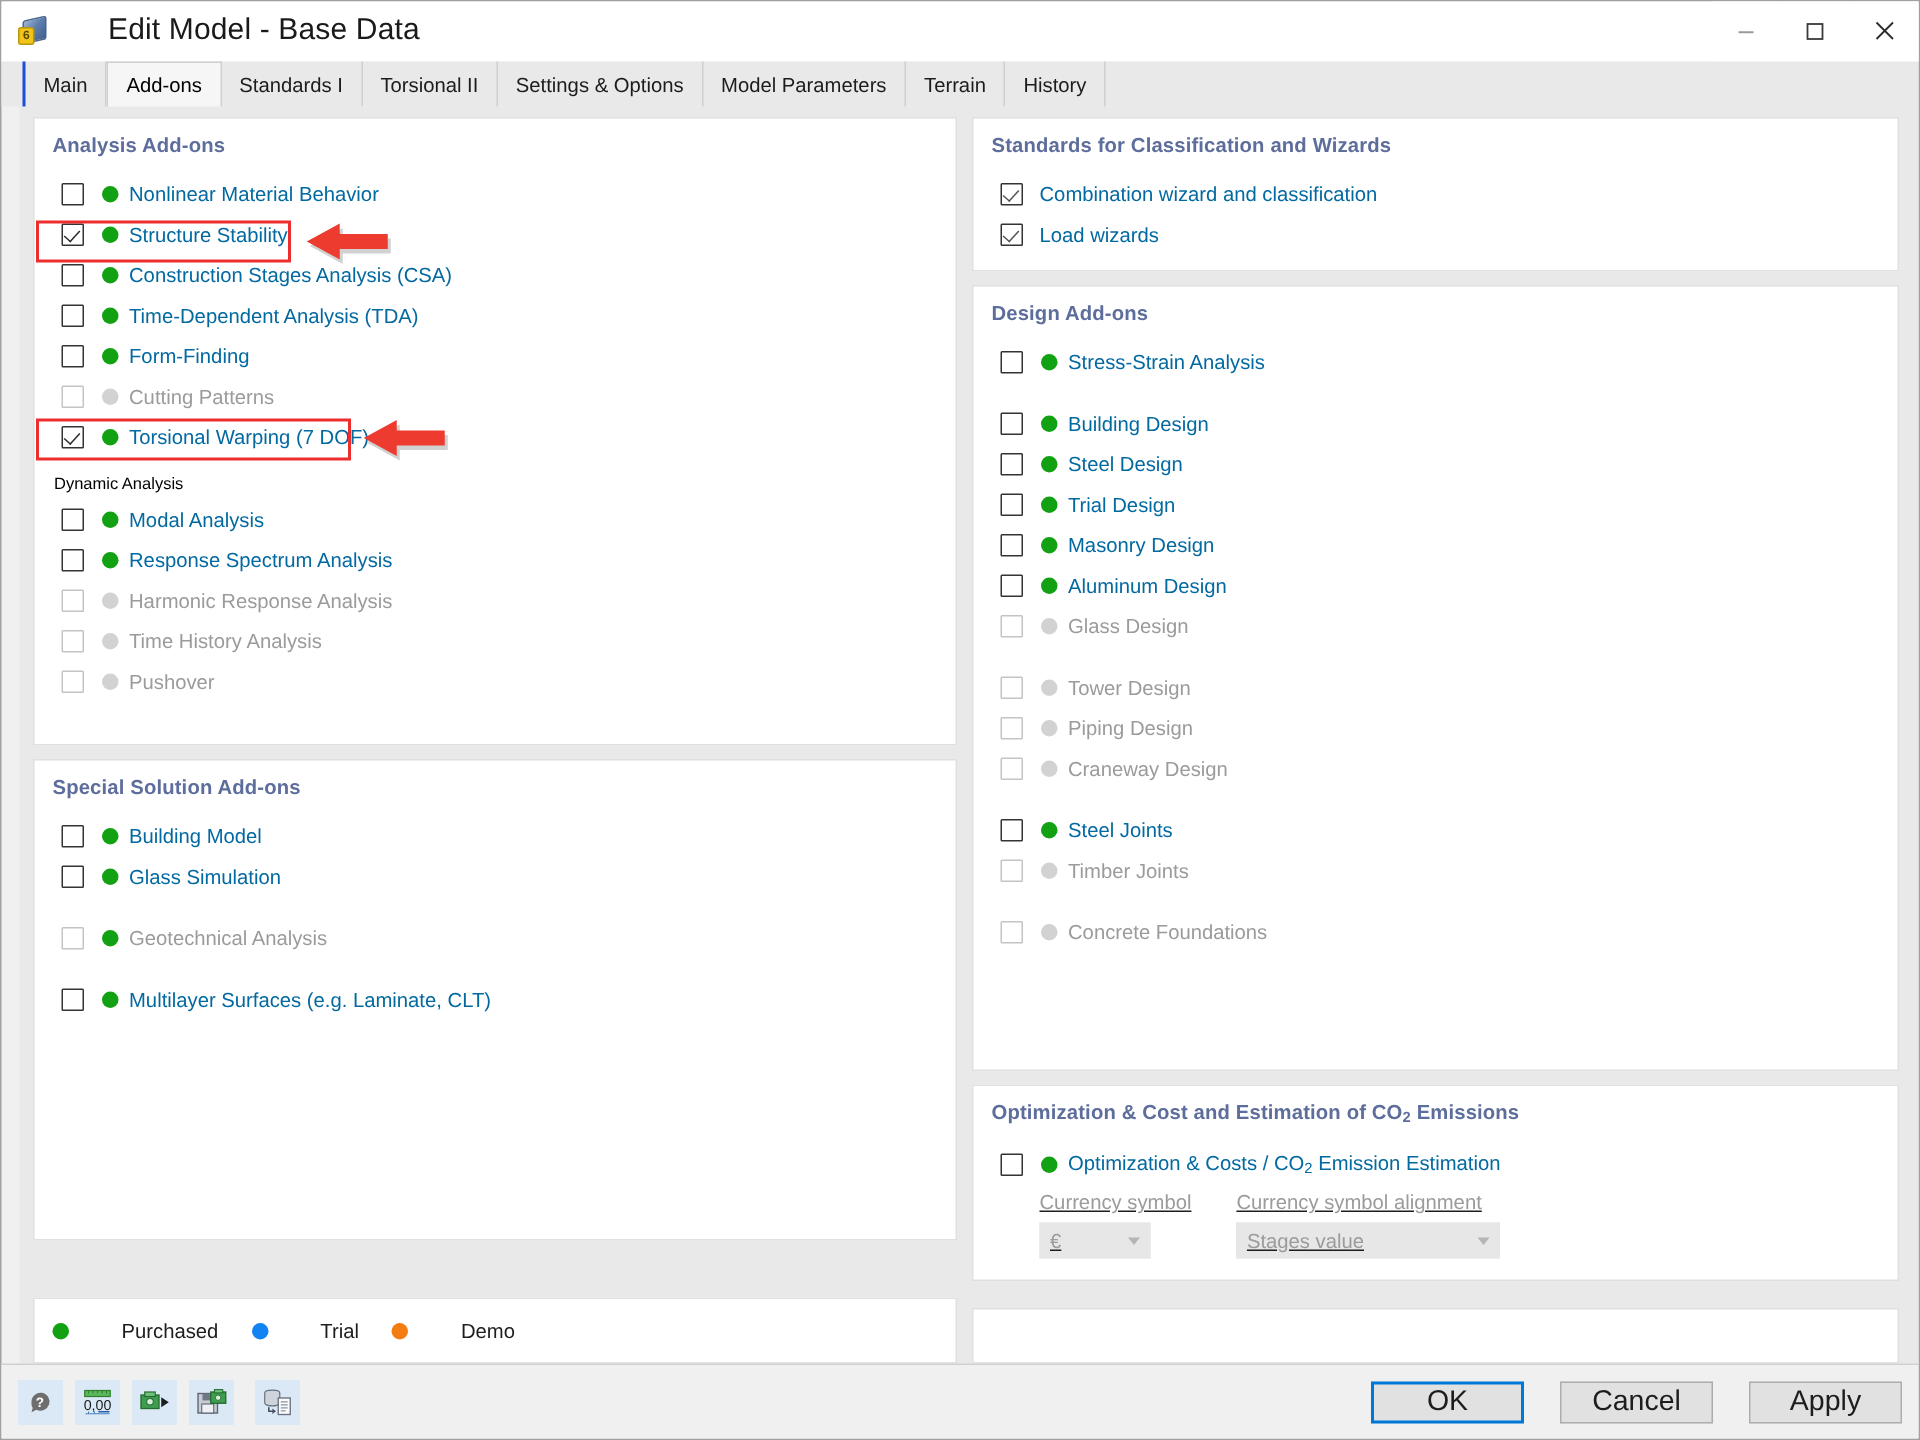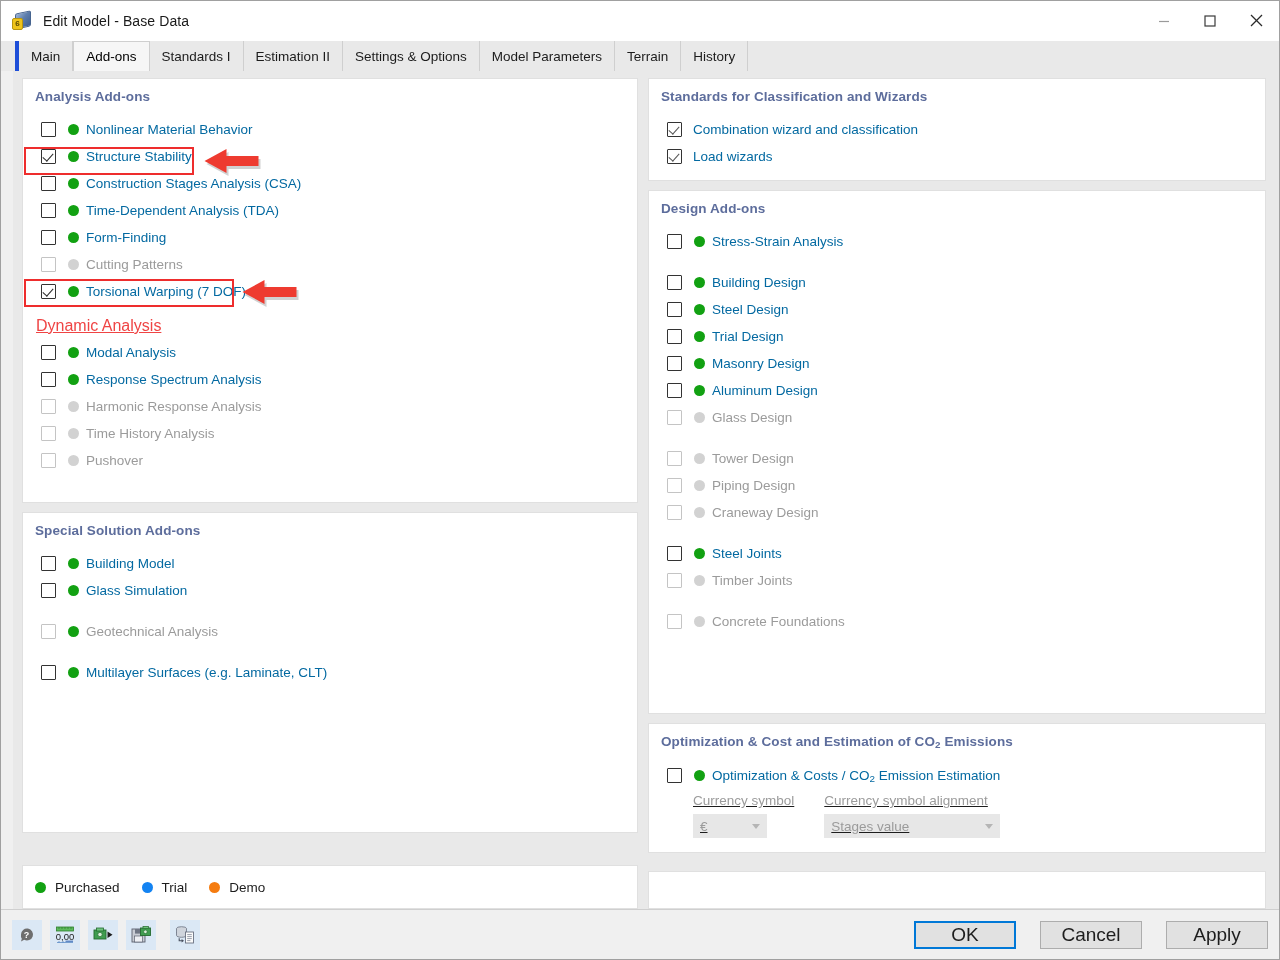--- a/index.html
+++ b/index.html
@@ -50,23 +50,24 @@
     background: #f0c419;
     border: 1px solid #b8950f;
     border-radius: 2px;
     font-size: 8px;
     line-height: 10px;
     text-align: center;
     color: #5a4a00;
     font-weight: bold;
   }
   .title-text {
-    font-size: 14px;
+    font-size: 20px;
     color: #1a1a1a;
     letter-spacing: .1px;
+    margin-left: 29px;
   }
   .win-controls {
     margin-left: auto;
     display: flex;
     height: 40px;
   }
   .win-btn {
     width: 46px; height: 40px;
     display: flex; align-items: center; justify-content: center;
     background: #ffffff;
@@ -86,21 +87,21 @@
   .tab {
     height: 30px;
     padding: 0 12px;
     display: flex; align-items: center;
     font-size: 13.5px;
     color: #1c1c1c;
     border-right: 1px solid #cfcfcf;
     background: transparent;
     white-space: nowrap;
   }
-  .tab:first-child { border-left: 4px solid #1d4ed8; margin-top: 35px; }
+  .tab:first-child { border-left: 2px solid #1d4ed8; margin-top: 35px; }
   .tab.active {
     background: #f6f6f6;
     border-top: 1px solid #cfcfcf;
     border-left: 1px solid #cfcfcf;
     border-right: 1px solid #cfcfcf;
     color: #000;
   }
 
   
   .content {
@@ -123,24 +124,23 @@
     position: relative;
   }
   .panel-title {
     font-size: 13.5px;
     font-weight: bold;
     color: #5d6d9c;
     margin: 0 0 12px 0;
     letter-spacing: .1px;
   }
   .subgroup-title {
-    font-size: 16px;
-    color: #ef4444;
+    font-size: 11px;
+    color: #000000;
     margin: 12px 0 4px 1px;
-    text-decoration: underline;
   }
 
   
   .row {
     display: flex;
     align-items: center;
     height: 27px;
     position: relative;
     padding-left: 6px;
   }
@@ -187,21 +187,21 @@
 
   
   .legend-panel {
     background: #ffffff;
     border: 1px solid #e0e0e0;
     height: 44px;
     display: flex;
     align-items: center;
     padding-left: 12px;
   }
-  .legend-item { display: flex; align-items: center; margin-right: 22px; }
+  .legend-item { display: flex; align-items: center; margin-right: 22px; gap: 26px; }
   .legend-item .dot { margin-left: 0; }
   .legend-item span { margin-left: 9px; font-size: 13.5px; }
   .spacer-panel {
     background: #ffffff;
     border: 1px solid #e0e0e0;
     height: 44px;
   }
   .filler { flex: 1 1 auto; }
 
   
@@ -309,21 +309,21 @@
             <line x1="12" y1="1" x2="1" y2="12" stroke="#2a2a2a" stroke-width="1.2"></line>
           </svg>
       </div>
     </div>
   </div>
 
   <div class="tabstrip">
     <div class="tab">Main</div>
     <div class="tab active">Add-ons</div>
     <div class="tab">Standards I</div>
-    <div class="tab">Estimation II</div>
+    <div class="tab">Torsional II</div>
     <div class="tab">Settings &amp; Options</div>
     <div class="tab">Model Parameters</div>
     <div class="tab">Terrain</div>
     <div class="tab">History</div>
   </div>
 
   <div class="content">
 
     <div class="col col-left">
 

